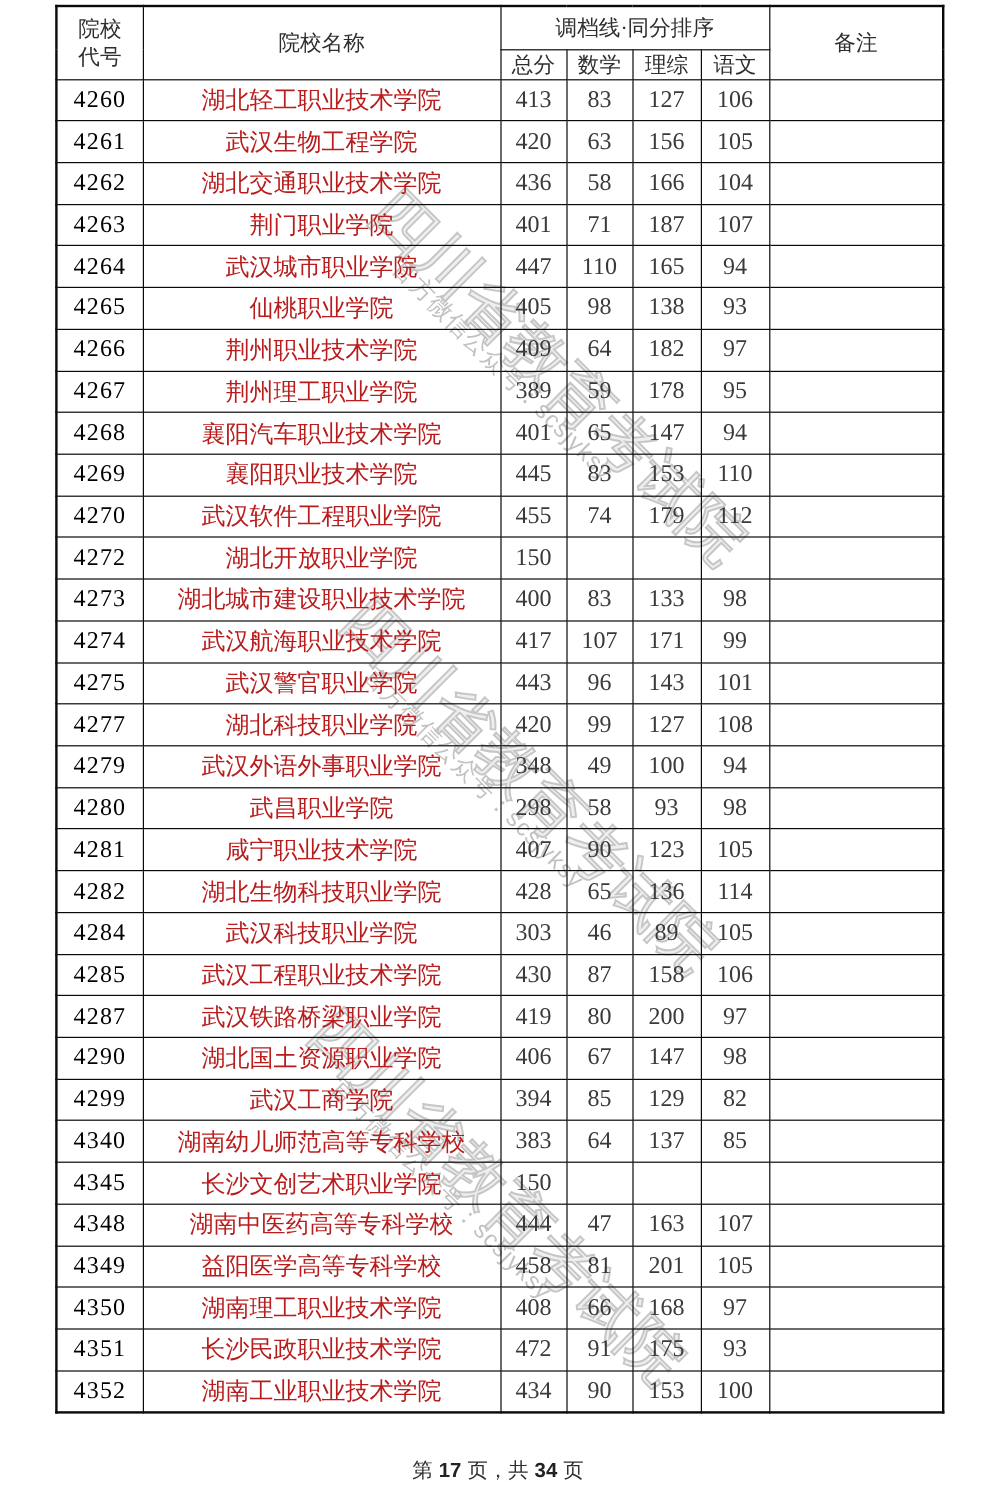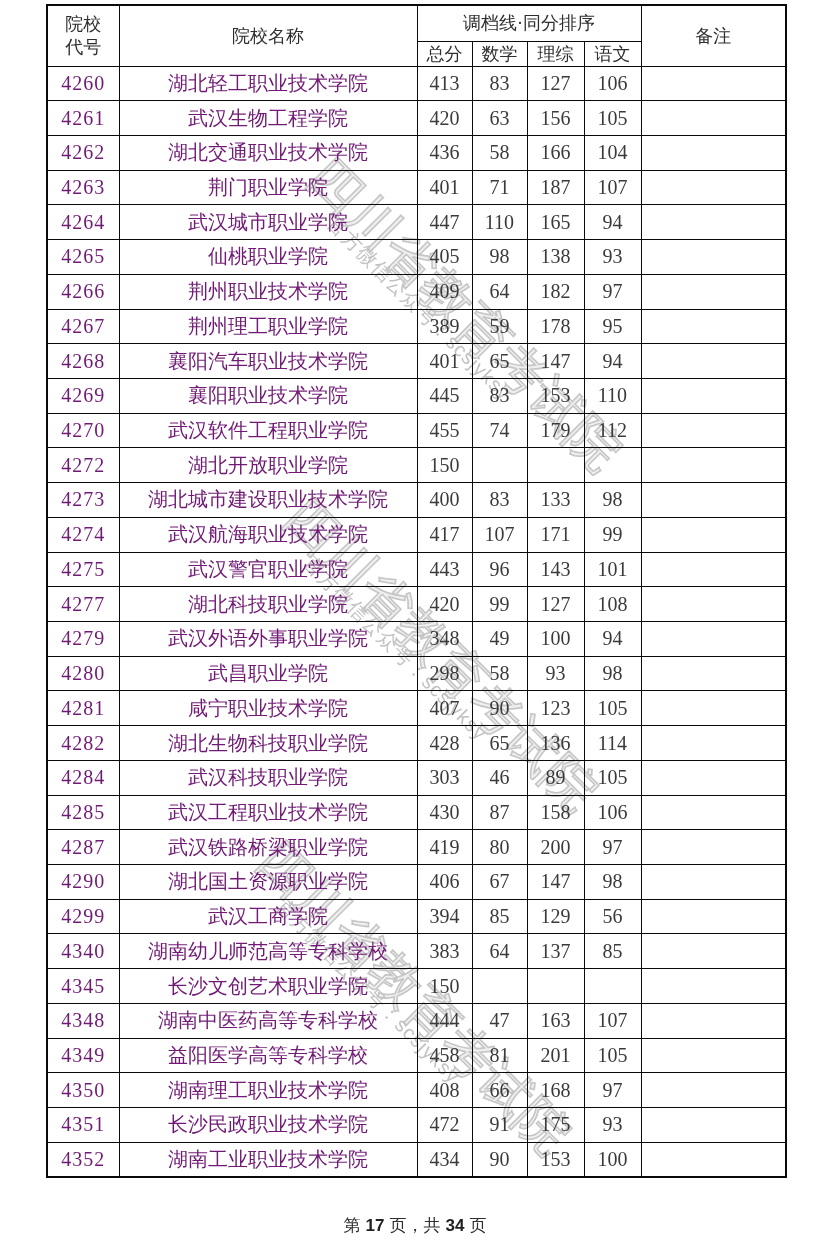--- a/index.html
+++ b/index.html
@@ -65,22 +65,22 @@
   table.main { border: 2.4px solid #0a0a0a; }
   thead tr.h1 { height: 36px; padding-left: 36px; }
   thead tr.h2 { height: 23px; margin-left: 28px; }
   tbody tr { height: 34.72px; }
   th {
     font-weight: normal;
     font-size: 18px;
     color: #2e2e2e;
   }
   th .two-line { line-height: 1.25; }
-  td.col-code { font-size: 20px; letter-spacing: 1px; color: #701a75; }
-  td.col-name { font-size: 20px; color: #701a75; }
+  td.col-code { font-size: 20px; letter-spacing: 1px; color: #000000; }
+  td.col-name { font-size: 20px; color: #b91c1c; }
   td.col-score { font-size: 20px; color: #3a3a3a; }
   td.col-remark { font-size: 18px; }
 
   
   .footer {
     position: absolute;
     left: 415px;
     top: 1214px;
     transform: translateX(-50%);
     z-index: 2;
@@ -361,21 +361,21 @@
           <td class="col-score">147</td>
           <td class="col-score">98</td>
           <td class="col-remark"></td>
         </tr>
         <tr>
           <td class="col-code">4299</td>
           <td class="col-name">武汉工商学院</td>
           <td class="col-score">394</td>
           <td class="col-score">85</td>
           <td class="col-score">129</td>
-          <td class="col-score">56</td>
+          <td class="col-score">82</td>
           <td class="col-remark"></td>
         </tr>
         <tr>
           <td class="col-code">4340</td>
           <td class="col-name">湖南幼儿师范高等专科学校</td>
           <td class="col-score">383</td>
           <td class="col-score">64</td>
           <td class="col-score">137</td>
           <td class="col-score">85</td>
           <td class="col-remark"></td>

